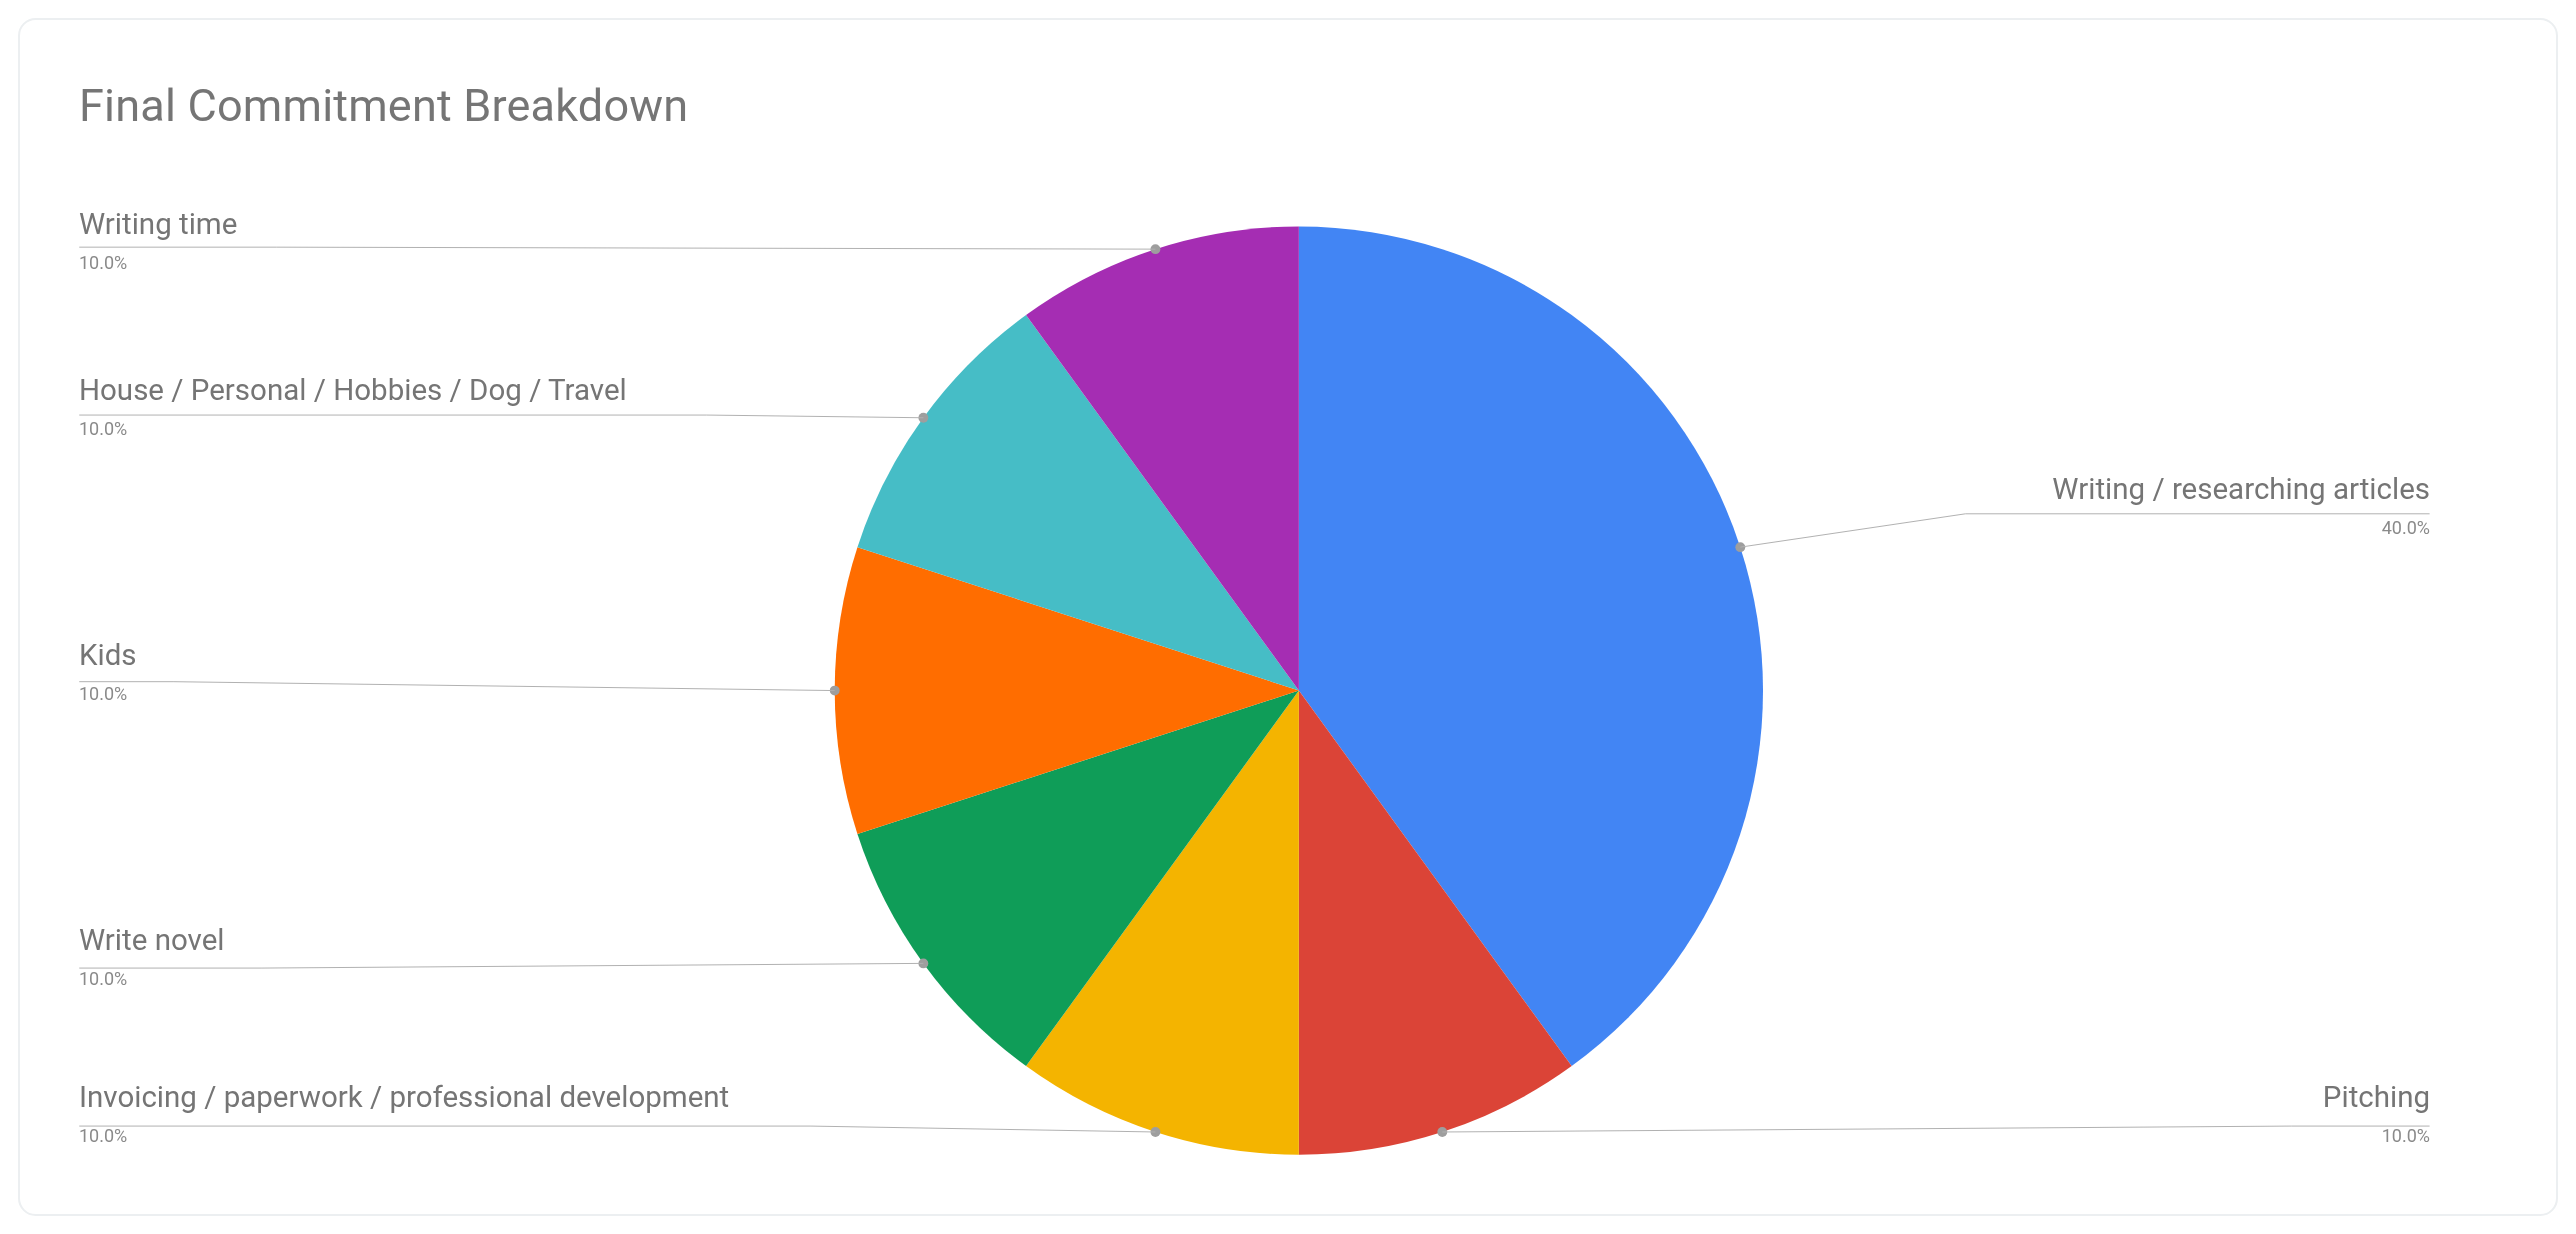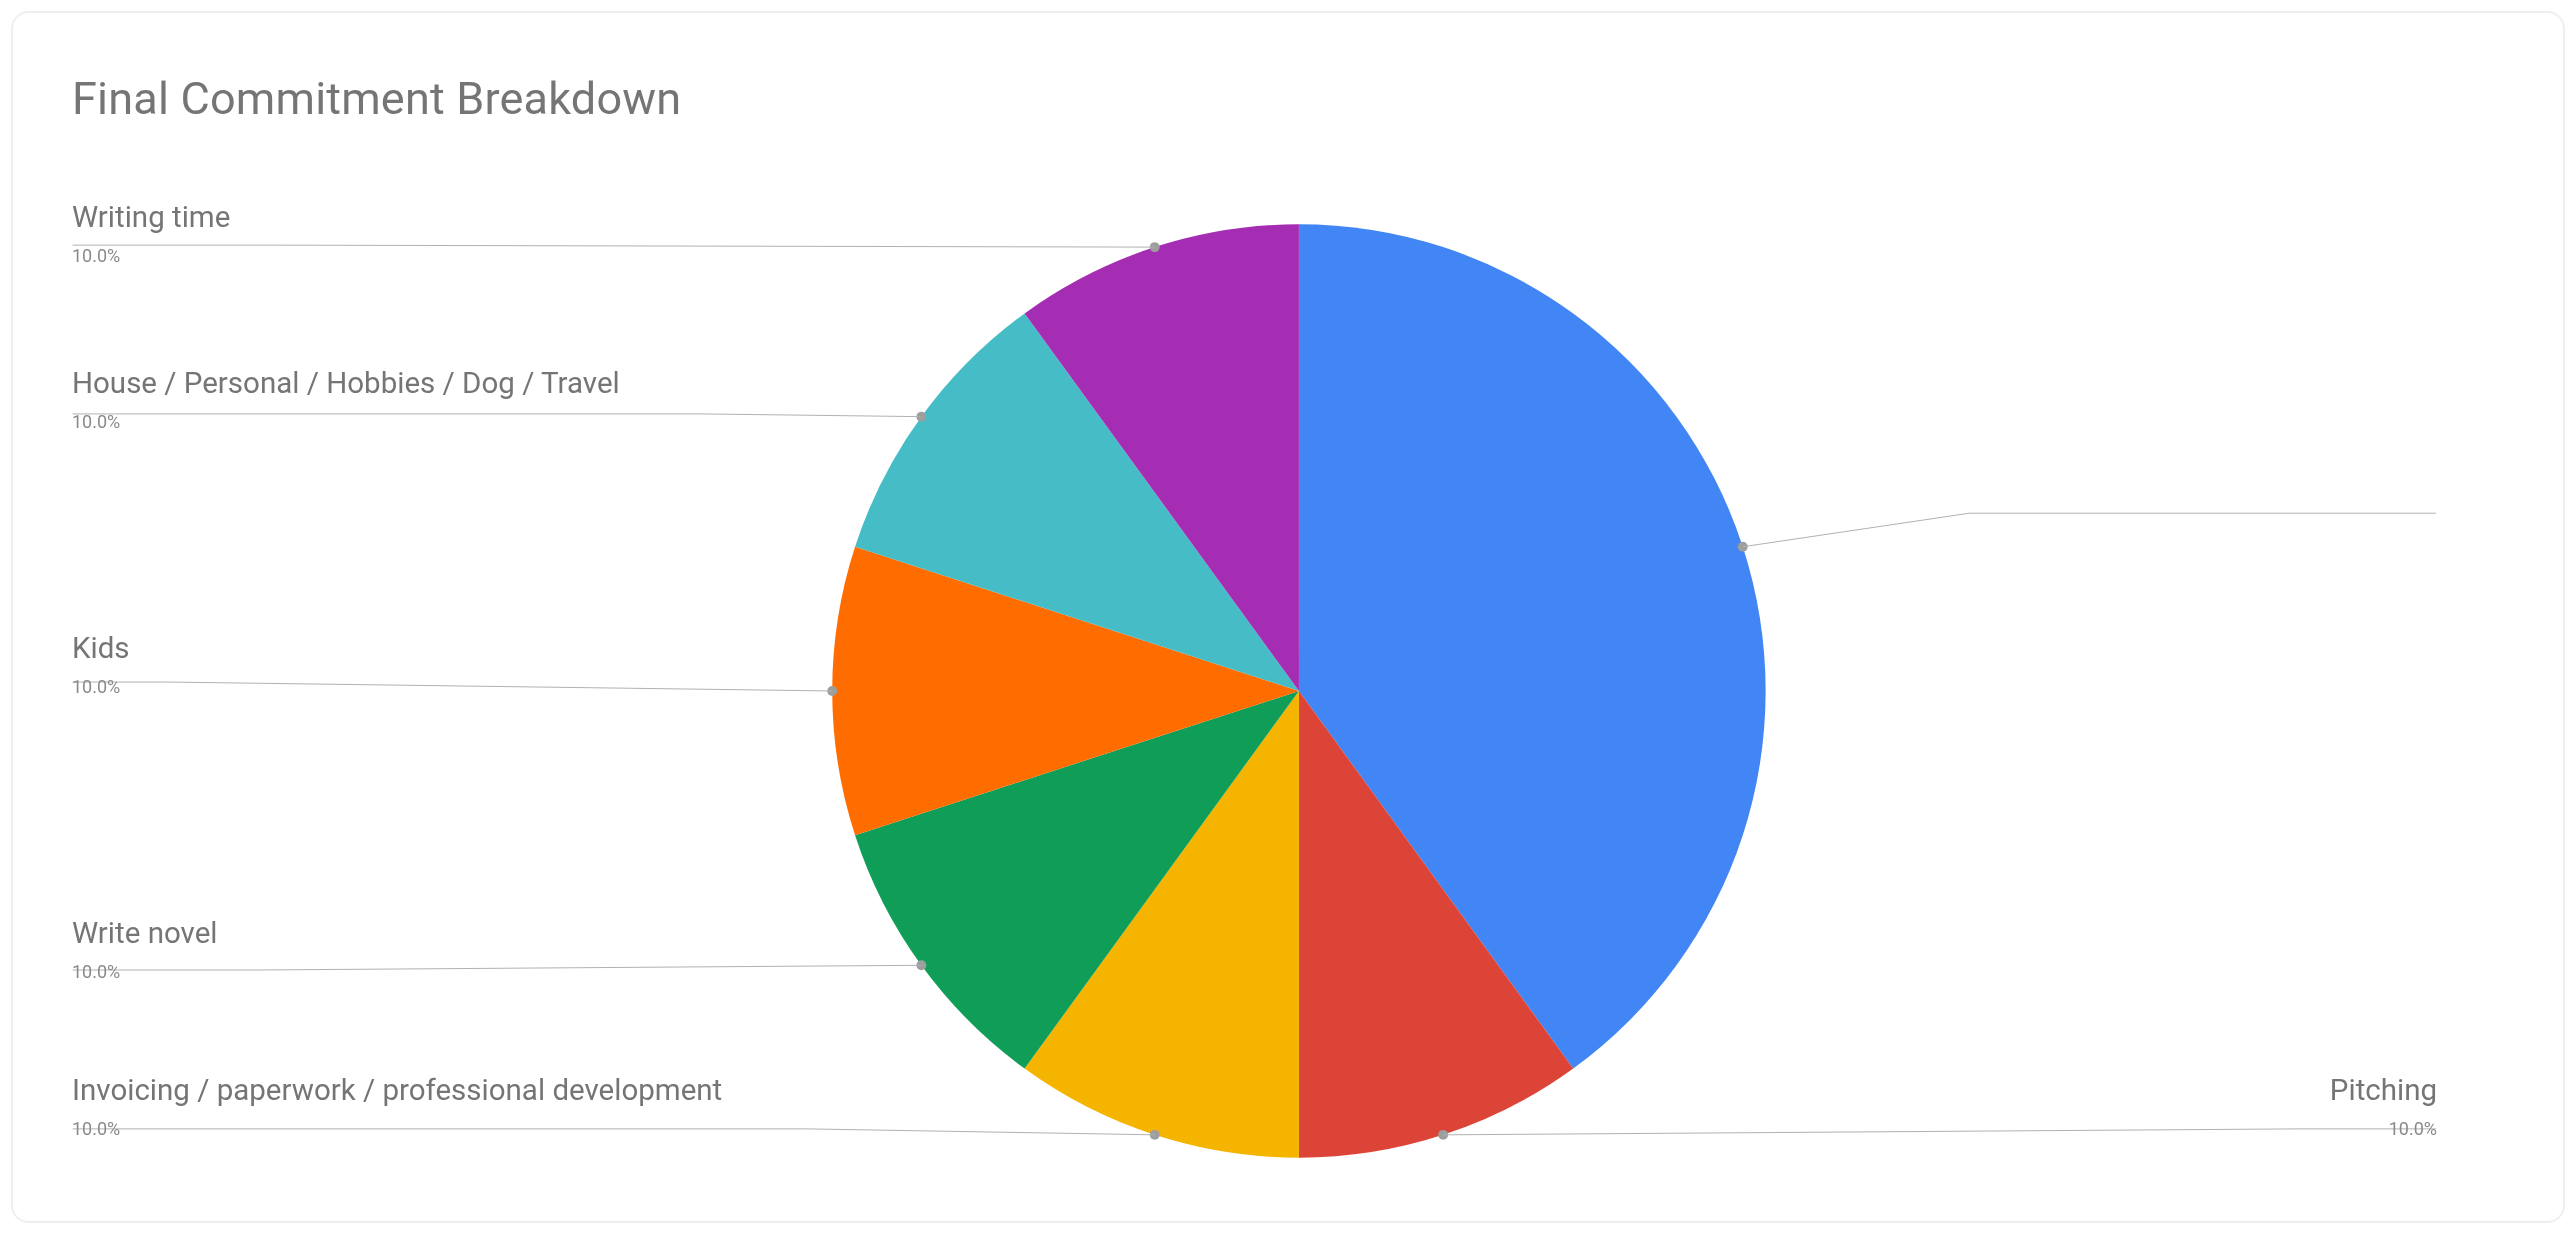--- a/index.html
+++ b/index.html
@@ -9,21 +9,21 @@
     height: 100%;
     font-family: -apple-system, BlinkMacSystemFont, "Segoe UI", Roboto, Helvetica, Arial, sans-serif;
     background: #ffffff;
     color: #6b7280;
   }
   .stage {
     box-sizing: border-box;
     width: 2576px;
     height: 1234px;
     position: relative;
-    padding: 11px;
+    padding: 18px;
   }
   .card {
     box-sizing: border-box;
     width: 100%;
     height: 100%;
     border: 2px solid #eceff1;
     border-radius: 17.7px;
     background: #ffffff;
     position: relative;
     overflow: hidden;
@@ -93,20 +93,21 @@
         <line x1="60" x2="155" y1="666" y2="666" stroke="#b0b0b0" stroke-width="1"></line>
         <circle cx="914.7620126437746" cy="398.7409314225377" r="5" fill="#9e9e9e"></circle>
         <path d="M 914.7620126437746 398.7409314225377 L 695 396" stroke="#b0b0b0" stroke-width="1" fill="none"></path>
         <line x1="60" x2="695" y1="396" y2="396" stroke="#b0b0b0" stroke-width="1"></line>
         <circle cx="1149.7620126437746" cy="228.00343734127785" r="5" fill="#9e9e9e"></circle>
         <path d="M 1149.7620126437746 228.00343734127785 L 260 226" stroke="#b0b0b0" stroke-width="1" fill="none"></path>
         <line x1="60" x2="260" y1="226" y2="226" stroke="#b0b0b0" stroke-width="1"></line>
       </svg>
 
     <div class="labels-layer" id="labels-layer">
+        <div class="dlabel" style="top: 452px; right: 126px; text-align: right;"><span style="display: block;">Writing / researching articles</span><span class="sub">40.0%</span></div>
         <div class="dlabel" style="top: 1060px; right: 126px; text-align: right;"><span style="display: block;">Pitching</span><span class="sub">10.0%</span></div>
         <div class="dlabel" style="left: 59px; top: 1060px;"><span style="display: block; text-align: right;">Invoicing / paperwork / professional development</span><span class="sub">10.0%</span></div>
         <div class="dlabel" style="left: 59px; top: 903px;"><span style="display: block;">Write novel</span><span class="sub">10.0%</span></div>
         <div class="dlabel" style="left: 59px; top: 618px;"><span style="display: block;">Kids</span><span class="sub">10.0%</span></div>
         <div class="dlabel" style="left: 59px; top: 353px;"><span style="display: block;">House / Personal / Hobbies / Dog / Travel</span><span class="sub">10.0%</span></div>
         <div class="dlabel" style="left: 59px; top: 187px;"><span style="display: block;">Writing time</span><span class="sub">10.0%</span></div>
       </div>
   </div>
 </div>
 

